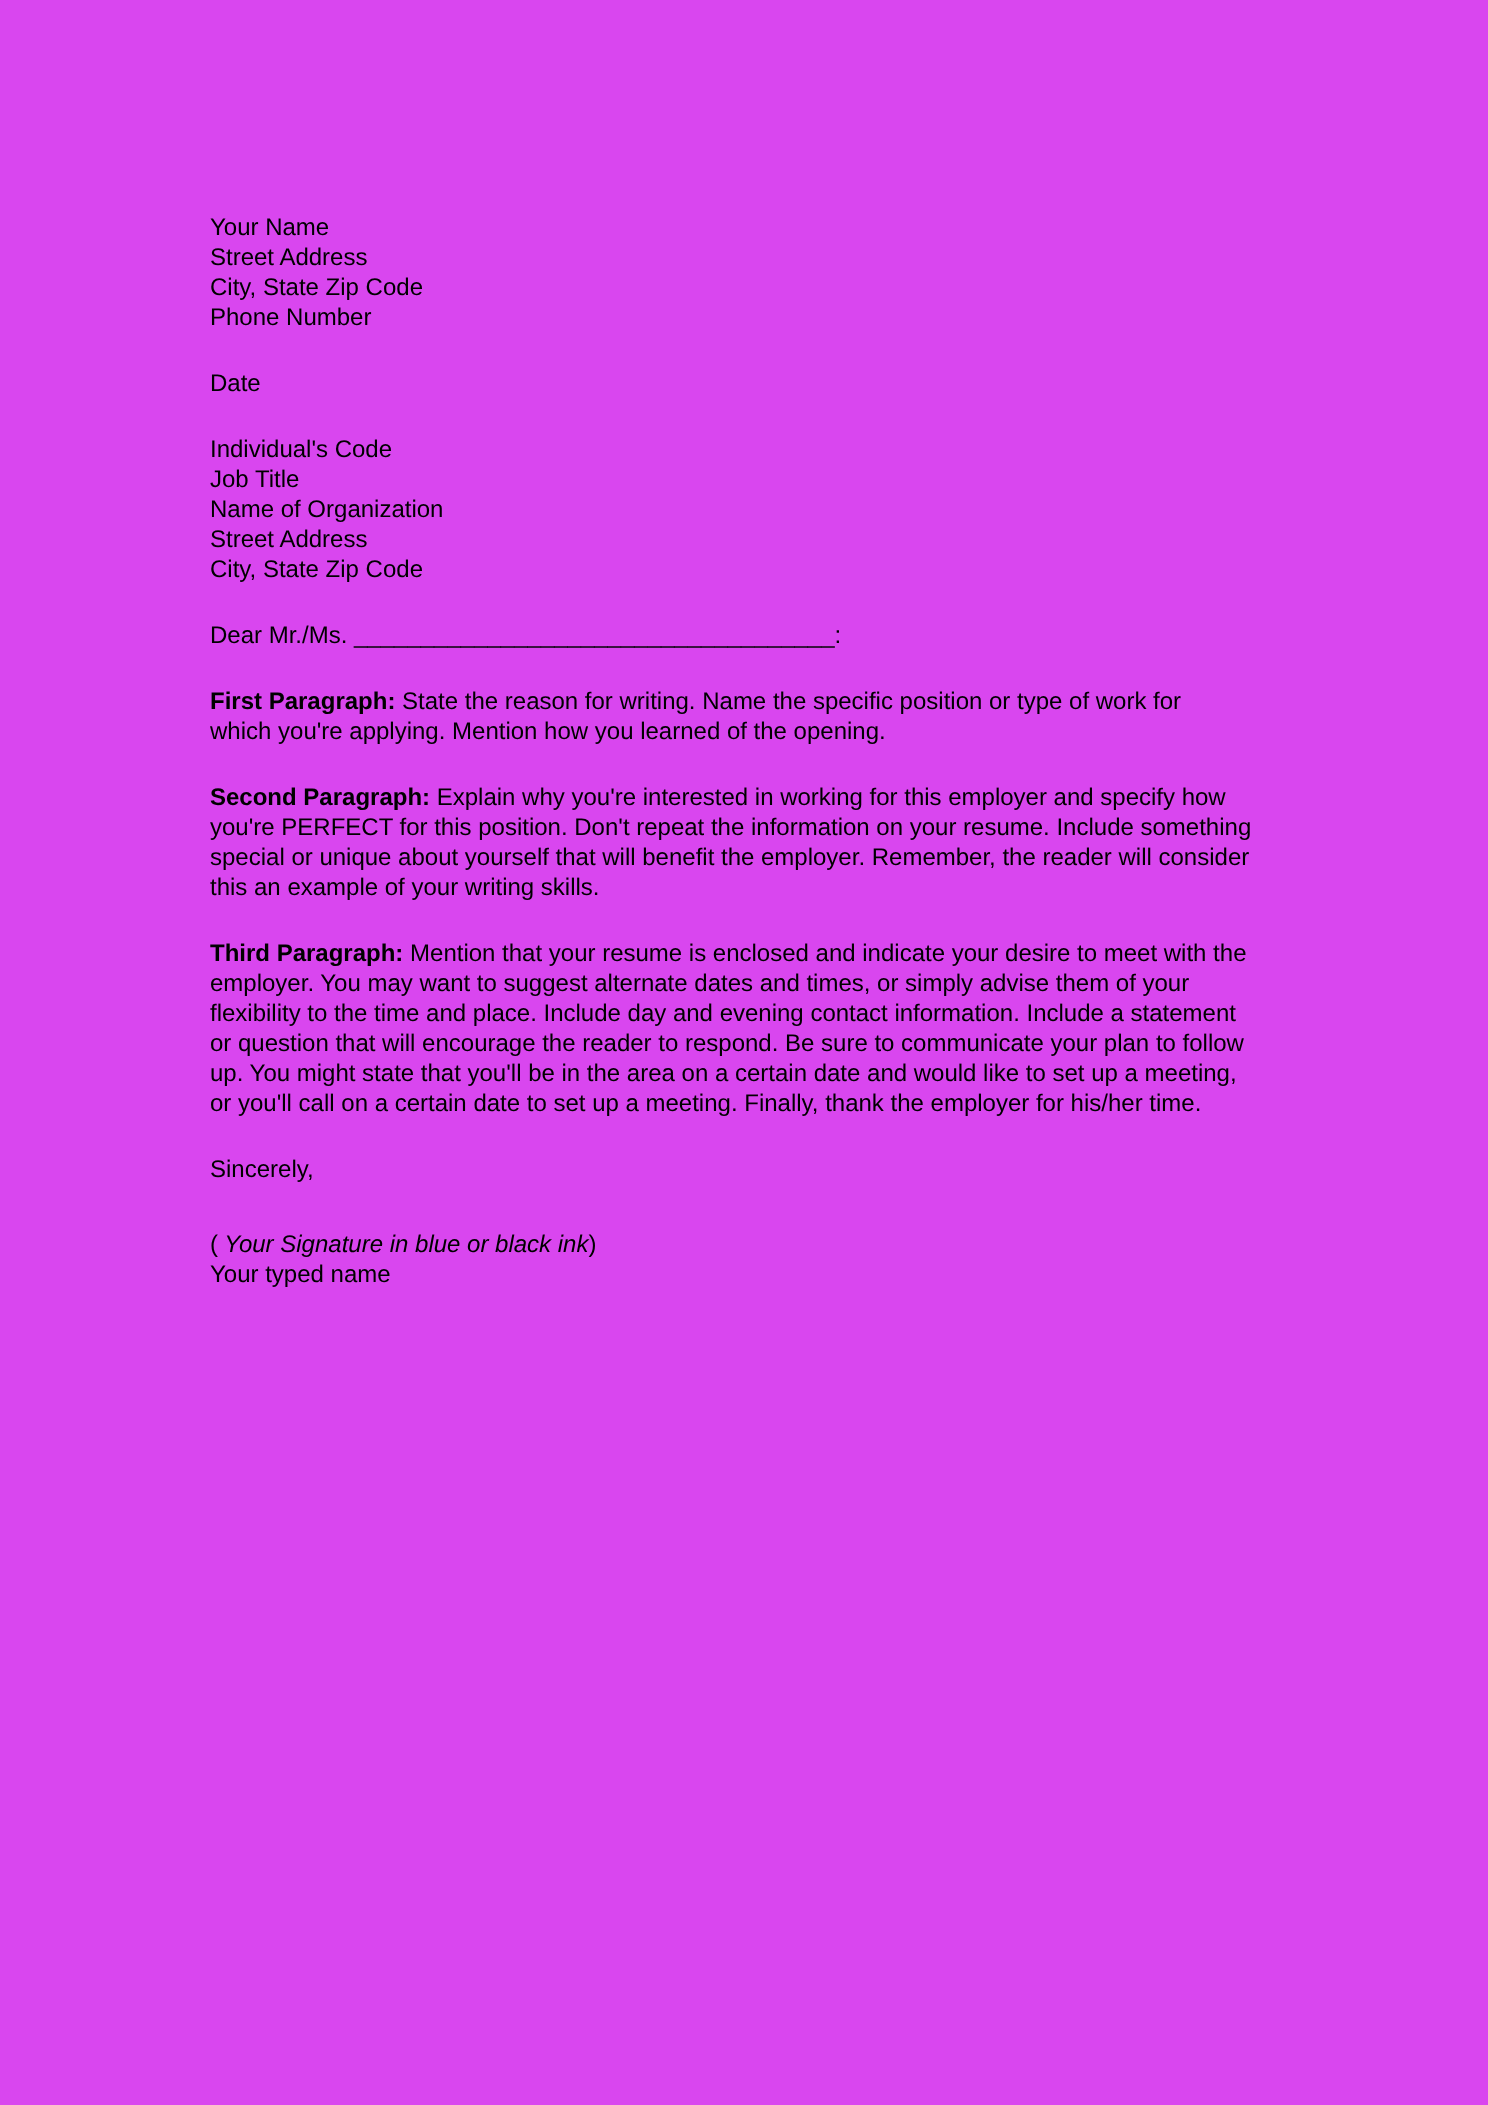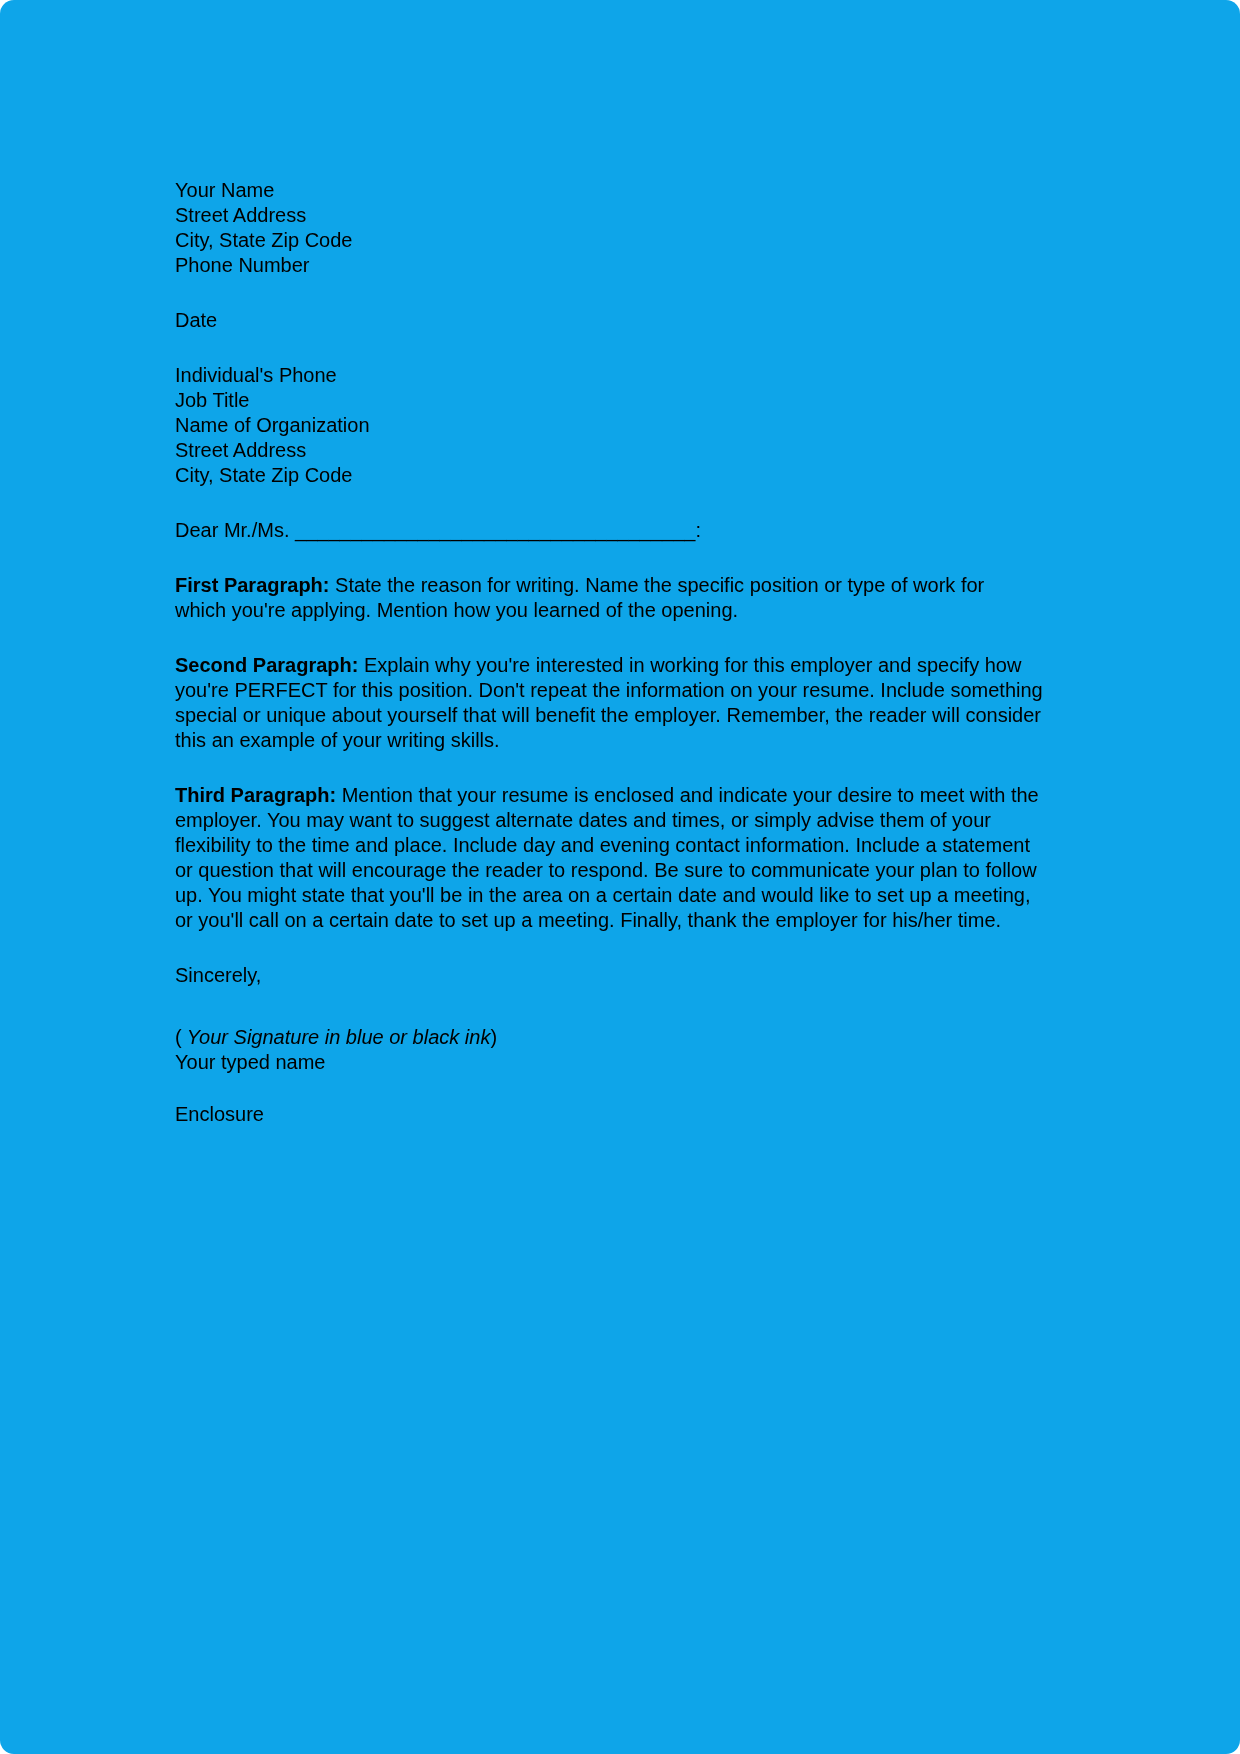--- a/index.html
+++ b/index.html
@@ -4,27 +4,26 @@
 <style>
   html, body {
     margin: 0;
     padding: 0;
     background: #ffffff;
   }
   .page {
     position: relative;
     width: 1240px;
     height: 1754px;
-    background: #0ea5e9;
+    background: #d946ef;
     overflow: hidden;
     font-family: "Liberation Sans", "DejaVu Sans", sans-serif;
     font-size: 20px;
     line-height: 25px;
     color: #000000;
-    border-radius: 14px;
     -webkit-font-smoothing: antialiased;
   }
   .content {
     position: absolute;
     left: 175px;
     top: 178px;
     width: 960px;
   }
   .blk {
     margin: 0 0 30px 0;
@@ -49,21 +48,21 @@
       <div class="line">Street Address</div>
       <div class="line">City, State Zip Code</div>
       <div class="line">Phone Number</div>
     </div>
 
     <div class="blk">
       <div class="line">Date</div>
     </div>
 
     <div class="blk">
-      <div class="line">Individual's Phone</div>
+      <div class="line">Individual's Code</div>
       <div class="line">Job Title</div>
       <div class="line">Name of Organization</div>
       <div class="line">Street Address</div>
       <div class="line">City, State Zip Code</div>
     </div>
 
     <div class="blk">
       <span>Dear Mr./Ms.</span>
       <span class="blank-underline">____________________________________</span><span>:</span>
     </div>
@@ -82,18 +81,15 @@
 
     <div class="blk closing">
       <div class="line">Sincerely,</div>
     </div>
 
     <div class="blk sig">
       <div class="line"><span>(</span><span class="sig-italic"> Your Signature in blue or black ink</span><span>)</span></div>
       <div class="line">Your typed name</div>
     </div>
 
-    <div class="blk last">
-      <div class="line">Enclosure</div>
-    </div>
 
   </div>
 </div>
 
 </body></html>

